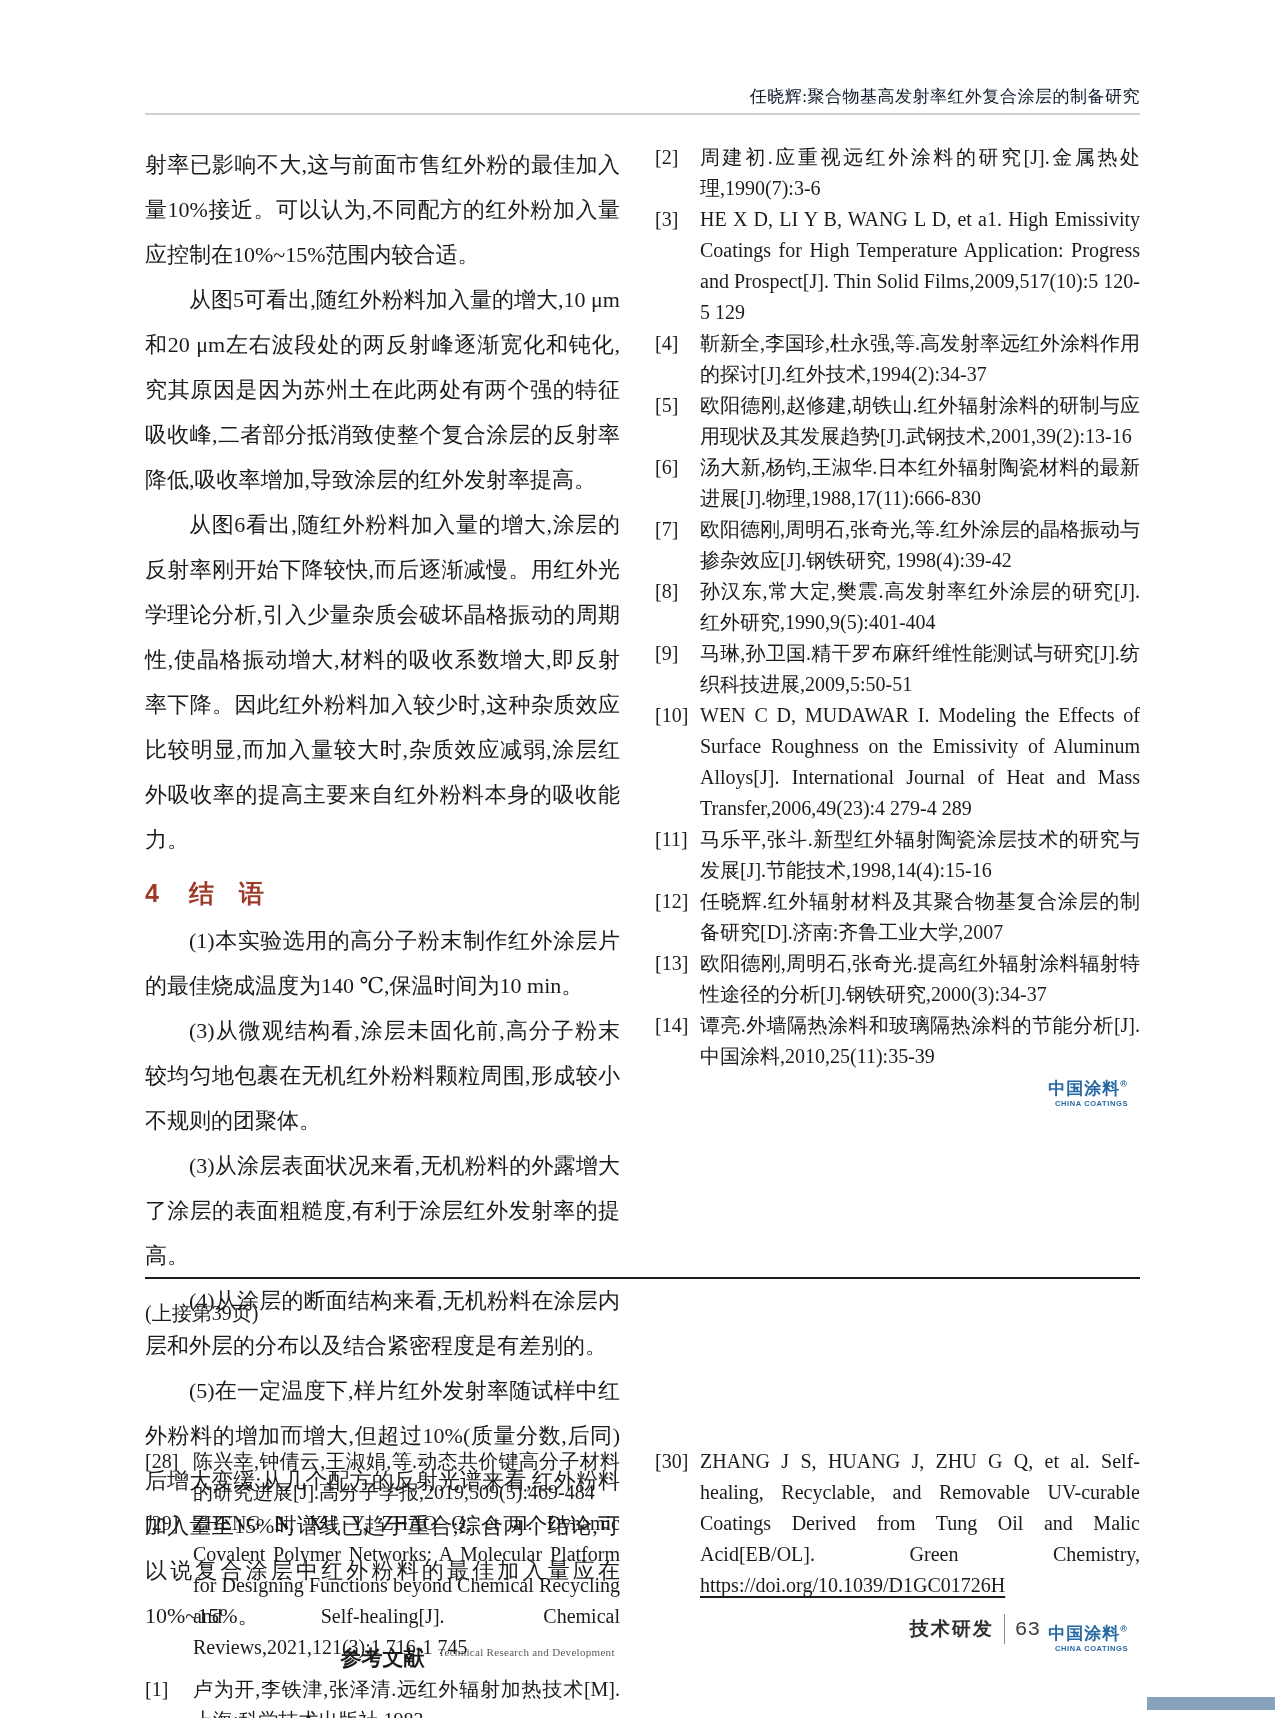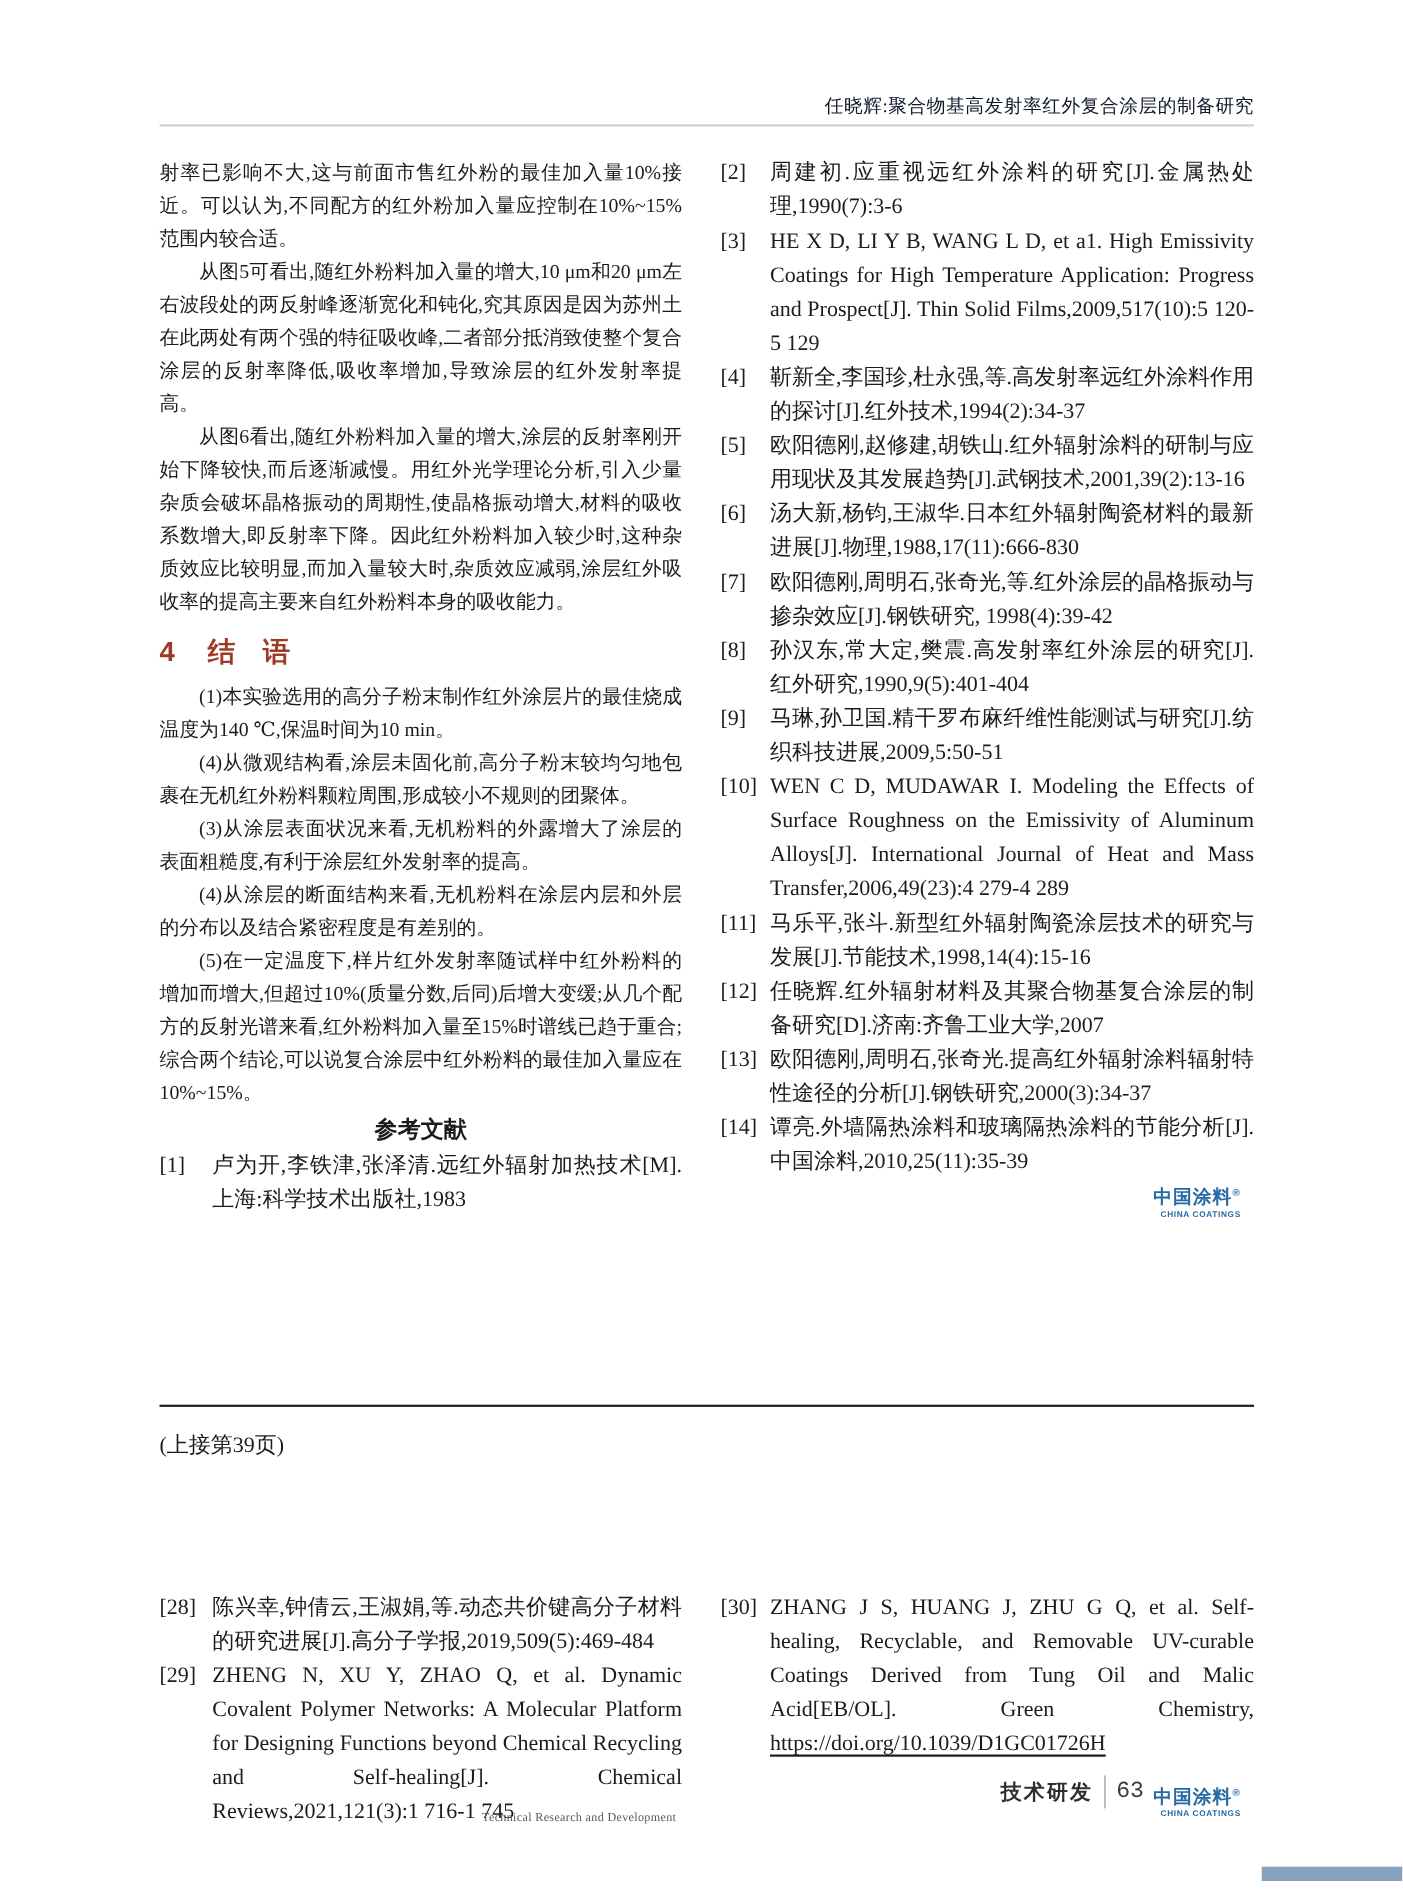--- a/index.html
+++ b/index.html
@@ -17,21 +17,21 @@
     position:absolute; top:113px; left:145px; width:995px; height:2px;
     background:#cdd2d6;
   }
   .columns { position:absolute; left:145px; width:995px; display:flex; gap:35px; }
   .columns.top { top:142px; }
   .columns.bottom { top:1446px; }
   .col-left  { width:475px; }
   .col-right { width:485px; }
 
   .body-p {
-    font-size:18px; line-height:30px; text-align:justify; text-indent:2em;
+    font-size:22px; line-height:45px; text-align:justify; text-indent:2em;
   }
   .body-p.noindent { text-indent:0; }
 
   .section-heading {
     margin:16px 0 10px; font-size:25px; line-height:30px; font-weight:bold;
     color:var(--heading-red,#9e3b28);
     font-family:"Liberation Sans","DejaVu Sans",sans-serif;
   }
   .section-num { margin-right:30px; }
 
@@ -92,21 +92,21 @@
   <div class="col-left">
     <p class="body-p noindent">射率已影响不大,这与前面市售红外粉的最佳加入量10%接近。可以认为,不同配方的红外粉加入量应控制在10%~15%范围内较合适。</p>
     <p class="body-p">从图5可看出,随红外粉料加入量的增大,10 μm和20 μm左右波段处的两反射峰逐渐宽化和钝化,究其原因是因为苏州土在此两处有两个强的特征吸收峰,二者部分抵消致使整个复合涂层的反射率降低,吸收率增加,导致涂层的红外发射率提高。</p>
     <p class="body-p">从图6看出,随红外粉料加入量的增大,涂层的反射率刚开始下降较快,而后逐渐减慢。用红外光学理论分析,引入少量杂质会破坏晶格振动的周期性,使晶格振动增大,材料的吸收系数增大,即反射率下降。因此红外粉料加入较少时,这种杂质效应比较明显,而加入量较大时,杂质效应减弱,涂层红外吸收率的提高主要来自红外粉料本身的吸收能力。</p>
 
     <h2 class="section-heading">
       <span class="section-num">4</span><span>结　语</span>
     </h2>
 
     <p class="body-p">(1)本实验选用的高分子粉末制作红外涂层片的最佳烧成温度为140 ℃,保温时间为10 min。</p>
-    <p class="body-p">(4)从微观结构看,涂层未固化前,高分子粉末较均匀地包裹在无机红外粉料颗粒周围,形成较小不规则的团聚体。</p>
+    <p class="body-p">(3)从微观结构看,涂层未固化前,高分子粉末较均匀地包裹在无机红外粉料颗粒周围,形成较小不规则的团聚体。</p>
     <p class="body-p">(3)从涂层表面状况来看,无机粉料的外露增大了涂层的表面粗糙度,有利于涂层红外发射率的提高。</p>
     <p class="body-p">(4)从涂层的断面结构来看,无机粉料在涂层内层和外层的分布以及结合紧密程度是有差别的。</p>
     <p class="body-p">(5)在一定温度下,样片红外发射率随试样中红外粉料的增加而增大,但超过10%(质量分数,后同)后增大变缓;从几个配方的反射光谱来看,红外粉料加入量至15%时谱线已趋于重合;综合两个结论,可以说复合涂层中红外粉料的最佳加入量应在10%~15%。</p>
 
     <h3 class="ref-heading">参考文献</h3>
 
     <div class="ref">
       <span class="ref-num">[1]</span>
       <span class="ref-text">卢为开,李铁津,张泽清.远红外辐射加热技术[M].上海:科学技术出版社,1983</span>
     </div>

